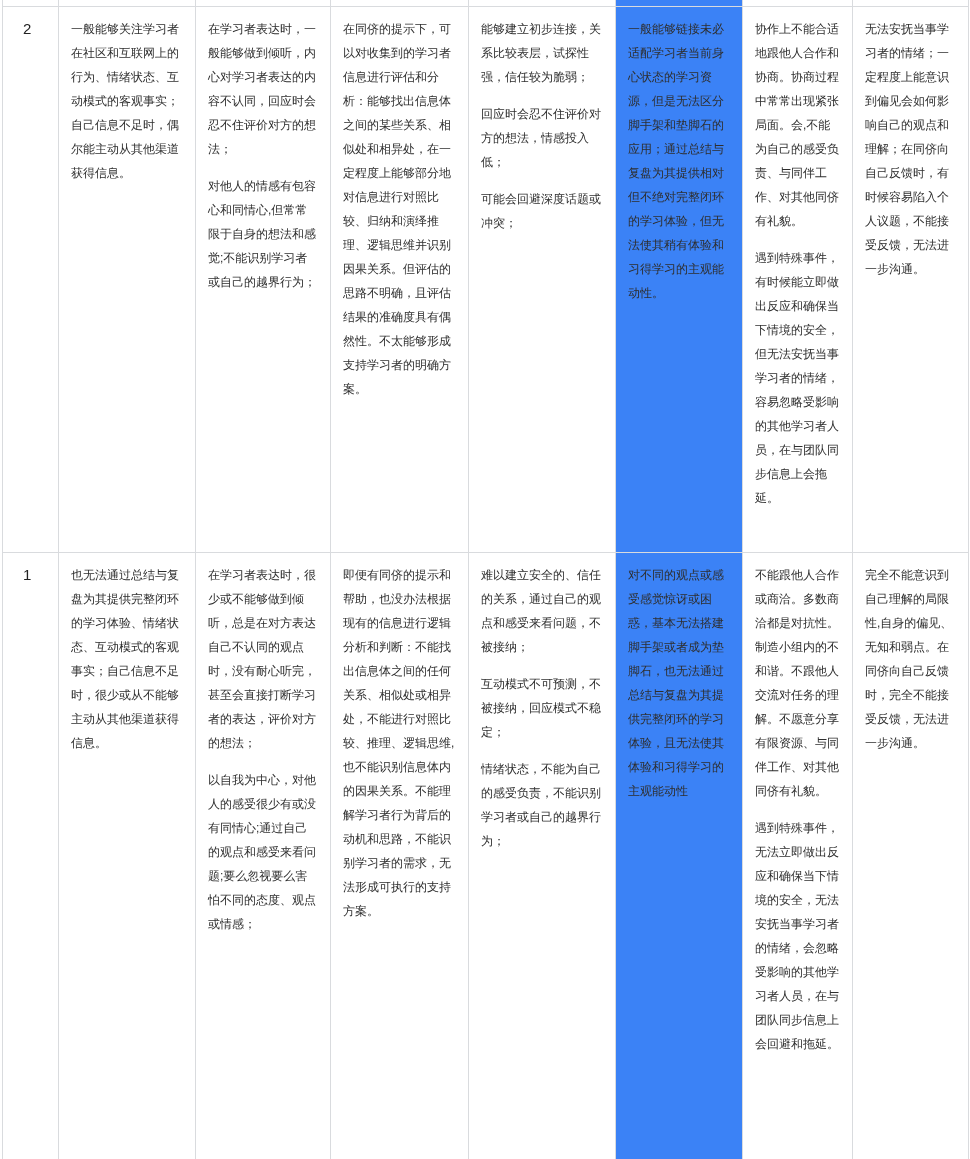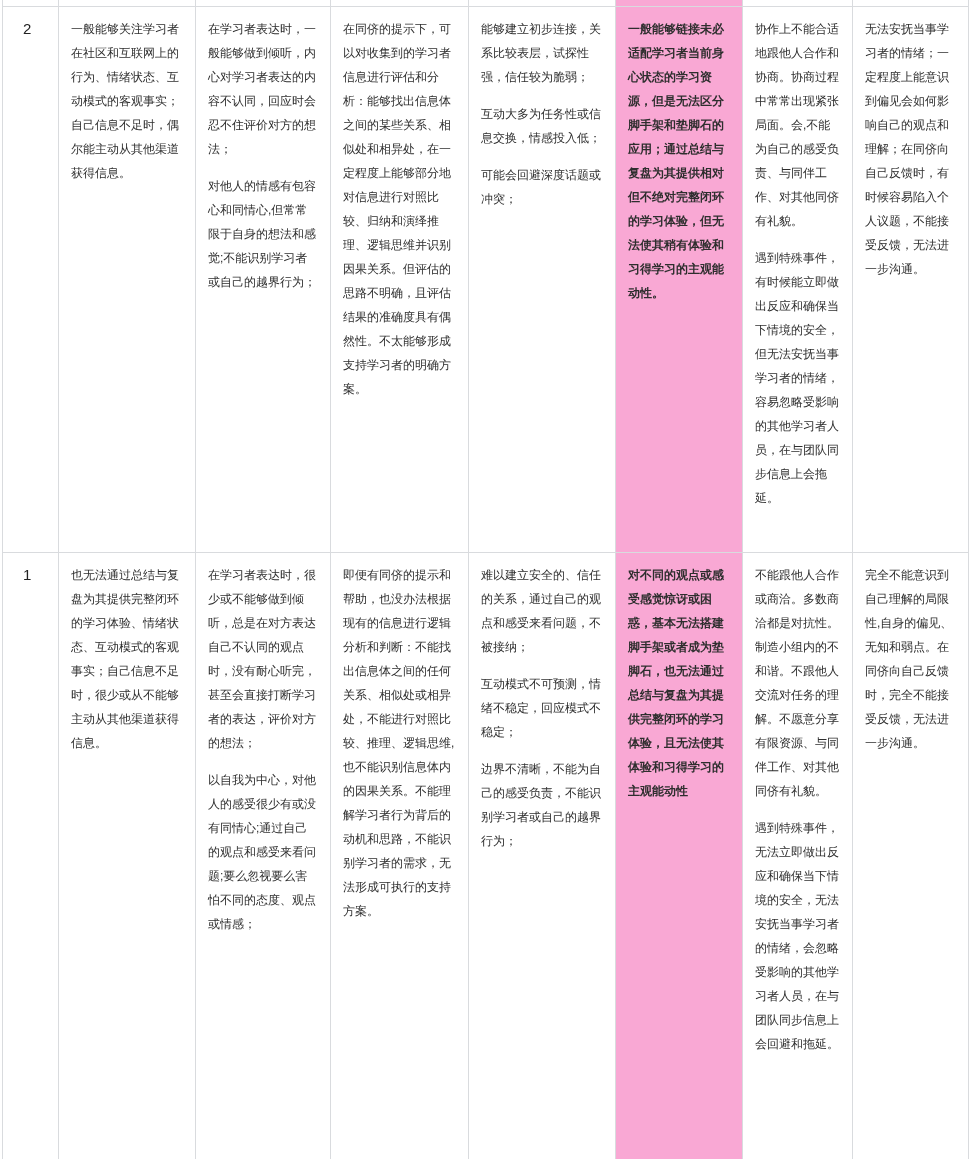--- a/index.html
+++ b/index.html
@@ -18,21 +18,21 @@
     border: 1px solid #d9dbde;
     vertical-align: top;
     padding: 10px 12px;
     font-size: 12px;
     line-height: 24px;
     color: #2e2e2e;
     word-break: break-word;
     overflow: hidden;
   }
   td.num { padding-left: 20px; font-size: 15px; color: #222; }
-  td.hl { background: #f9a8d4; font-weight: bold; }
+  td.hl { background: #3b82f6; }
   tr.partial td { border-top: 0; height: 6px; padding: 0; }
   tr.level-2 { height: 546px; }
   tr.level-1 { height: 760px; }
   p.para { margin: 0 0 13px 0; }
   p.para:last-child { margin-bottom: 0; }
 </style>
 </head>
 <body>
 
 <div class="viewport">
@@ -67,21 +67,21 @@
       </td>
       <td>
         <p class="para">在学习者表达时，一般能够做到倾听，内心对学习者表达的内容不认同，回应时会忍不住评价对方的想法；</p>
         <p class="para">对他人的情感有包容心和同情心,但常常限于自身的想法和感觉;不能识别学习者或自己的越界行为；</p>
       </td>
       <td>
         <p class="para">在同侪的提示下，可以对收集到的学习者信息进行评估和分析：能够找出信息体之间的某些关系、相似处和相异处，在一定程度上能够部分地对信息进行对照比较、归纳和演绎推理、逻辑思维并识别因果关系。但评估的思路不明确，且评估结果的准确度具有偶然性。不太能够形成支持学习者的明确方案。</p>
       </td>
       <td>
         <p class="para">能够建立初步连接，关系比较表层，试探性强，信任较为脆弱；</p>
-        <p class="para">互动大多为任务性或信息交换，情感投入低；</p>
+        <p class="para">回应时会忍不住评价对方的想法，情感投入低；</p>
         <p class="para">可能会回避深度话题或冲突；</p>
       </td>
       <td class="hl">
         <p class="para">一般能够链接未必适配学习者当前身心状态的学习资源，但是无法区分脚手架和垫脚石的应用；通过总结与复盘为其提供相对但不绝对完整闭环的学习体验，但无法使其稍有体验和习得学习的主观能动性。</p>
       </td>
       <td>
         <p class="para">协作上不能合适地跟他人合作和协商。协商过程中常常出现紧张局面。会,不能为自己的感受负责、与同伴工作、对其他同侪有礼貌。</p>
         <p class="para">遇到特殊事件，有时候能立即做出反应和确保当下情境的安全，但无法安抚当事学习者的情绪，容易忽略受影响的其他学习者人员，在与团队同步信息上会拖延。</p>
       </td>
       <td>
@@ -96,22 +96,22 @@
       </td>
       <td>
         <p class="para">在学习者表达时，很少或不能够做到倾听，总是在对方表达自己不认同的观点时，没有耐心听完，甚至会直接打断学习者的表达，评价对方的想法；</p>
         <p class="para">以自我为中心，对他人的感受很少有或没有同情心;通过自己的观点和感受来看问题;要么忽视要么害怕不同的态度、观点或情感；</p>
       </td>
       <td>
         <p class="para">即便有同侪的提示和帮助，也没办法根据现有的信息进行逻辑分析和判断：不能找出信息体之间的任何关系、相似处或相异处，不能进行对照比较、推理、逻辑思维,也不能识别信息体内的因果关系。不能理解学习者行为背后的动机和思路，不能识别学习者的需求，无法形成可执行的支持方案。</p>
       </td>
       <td>
         <p class="para">难以建立安全的、信任的关系，通过自己的观点和感受来看问题，不被接纳；</p>
-        <p class="para">互动模式不可预测，情绪不稳定，回应模式不稳定；</p>
-        <p class="para">边界不清晰，不能为自己的感受负责，不能识别学习者或自己的越界行为；</p>
+        <p class="para">互动模式不可预测，不被接纳，回应模式不稳定；</p>
+        <p class="para">情绪状态，不能为自己的感受负责，不能识别学习者或自己的越界行为；</p>
       </td>
       <td class="hl">
         <p class="para">对不同的观点或感受感觉惊讶或困惑，基本无法搭建脚手架或者成为垫脚石，也无法通过总结与复盘为其提供完整闭环的学习体验，且无法使其体验和习得学习的主观能动性</p>
       </td>
       <td>
         <p class="para">不能跟他人合作或商洽。多数商洽都是对抗性。制造小组内的不和谐。不跟他人交流对任务的理解。不愿意分享有限资源、与同伴工作、对其他同侪有礼貌。</p>
         <p class="para">遇到特殊事件，无法立即做出反应和确保当下情境的安全，无法安抚当事学习者的情绪，会忽略受影响的其他学习者人员，在与团队同步信息上会回避和拖延。</p>
       </td>
       <td>
         <p class="para">完全不能意识到自己理解的局限性,自身的偏见、无知和弱点。在同侪向自己反馈时，完全不能接受反馈，无法进一步沟通。</p>

